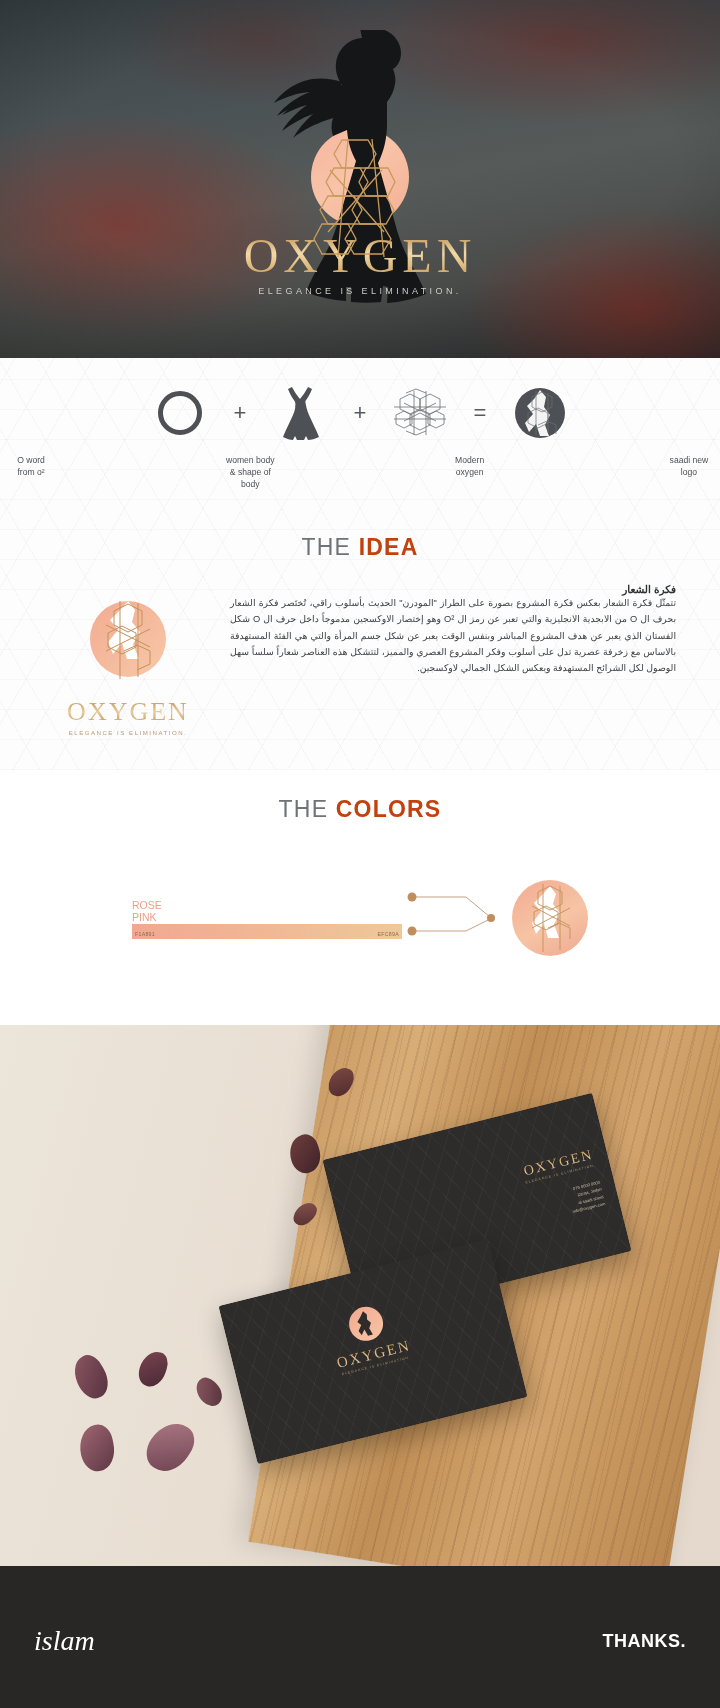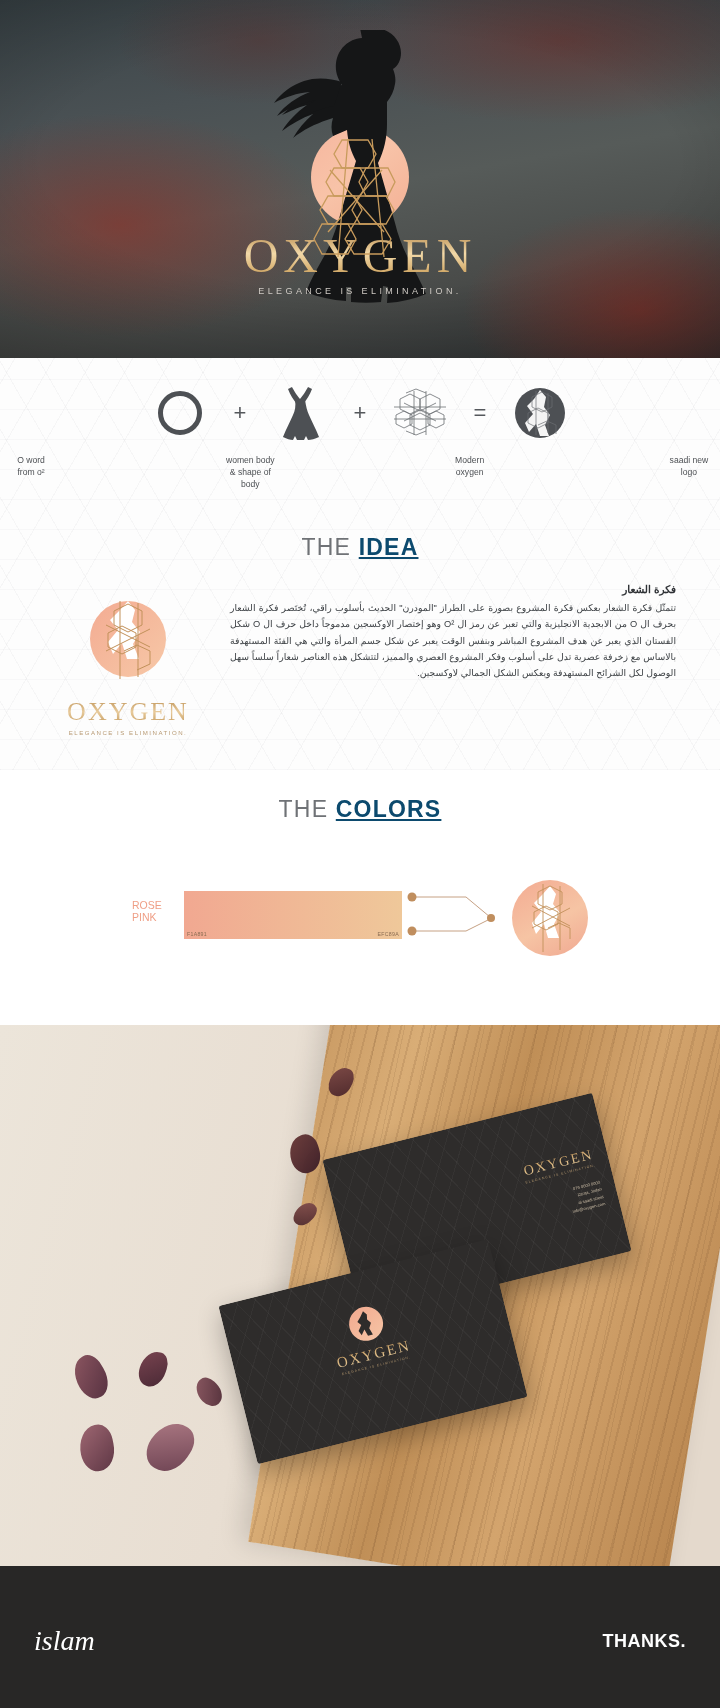--- a/index.html
+++ b/index.html
@@ -75,48 +75,48 @@
   .cap {
     width:62px; font-size:8.6px; line-height:1.42; color:#4d5054; text-align:center;
   }
   .cap.spacer { width:22px; }
 
   
   .section-title {
     text-align:center; font-size:23px; letter-spacing:1.2px; color:#6f7276;
     font-weight:300; padding-top:26px;
   }
-  .section-title b { color:#0c4a6e; font-weight:700;text-decoration:underline; }
+  .section-title b { color:#c2410c; font-weight:700; }
 
   .idea-body {
     display:flex; align-items:flex-start; justify-content:center;
     gap:18px; padding:22px 44px 34px 44px;
   }
   .idea-logo { width:168px; flex:none; padding-top:12px; text-align:center; }
   .idea-logo .wordmark {
     font-family:"Liberation Serif", serif; font-size:26px; letter-spacing:2px;
     background:linear-gradient(180deg,#b88b4e 0%,#e8cb9c 50%,#bb8e4f 100%);
     -webkit-background-clip:text; background-clip:text; color:transparent;
     display:inline-block; margin-top:2px;
   }
   .idea-logo .tagline { font-size:6.1px; letter-spacing:1.5px; color:#b89a74; margin-top:2px; }
 
   .idea-text { flex:1; direction:rtl; text-align:justify; }
   .idea-text h3 {
-    font-size:10.5px; color:#2f3236; font-weight:700; margin-bottom:5px; text-align:right;
+    font-size:10.5px; color:#2f3236; font-weight:700; text-align:right;
   }
   .idea-text p { font-size:9.3px; line-height:1.75; color:#3c4044; }
 
   
   .colors-section { background:#ffffff; padding-bottom:22px; }
   .palette {
     display:flex; align-items:center; justify-content:center; gap:0; padding:40px 0 30px 0;
   }
   .swatch-col { width:270px; }
-  .swatch-row { display:flex; align-items:stretch; height:48px; margin-bottom:7px; }
+  .swatch-row { display:flex; align-items:stretch; height:48px; margin-bottom:7px;flex-direction:column; }
   .sw-name {
     width:52px; font-size:10.5px; line-height:1.2; padding-top:8px; text-align:left;
     font-weight:400;
   }
   .sw-bar { flex:1; position:relative; }
   .sw-hex {
     position:absolute; bottom:2px; font-size:5.2px; color:#8a6c52; letter-spacing:.3px;
   }
   .sw-hex.l { left:3px; } .sw-hex.r { right:3px; }
   .rose .sw-name { color:#ef9f86; }

